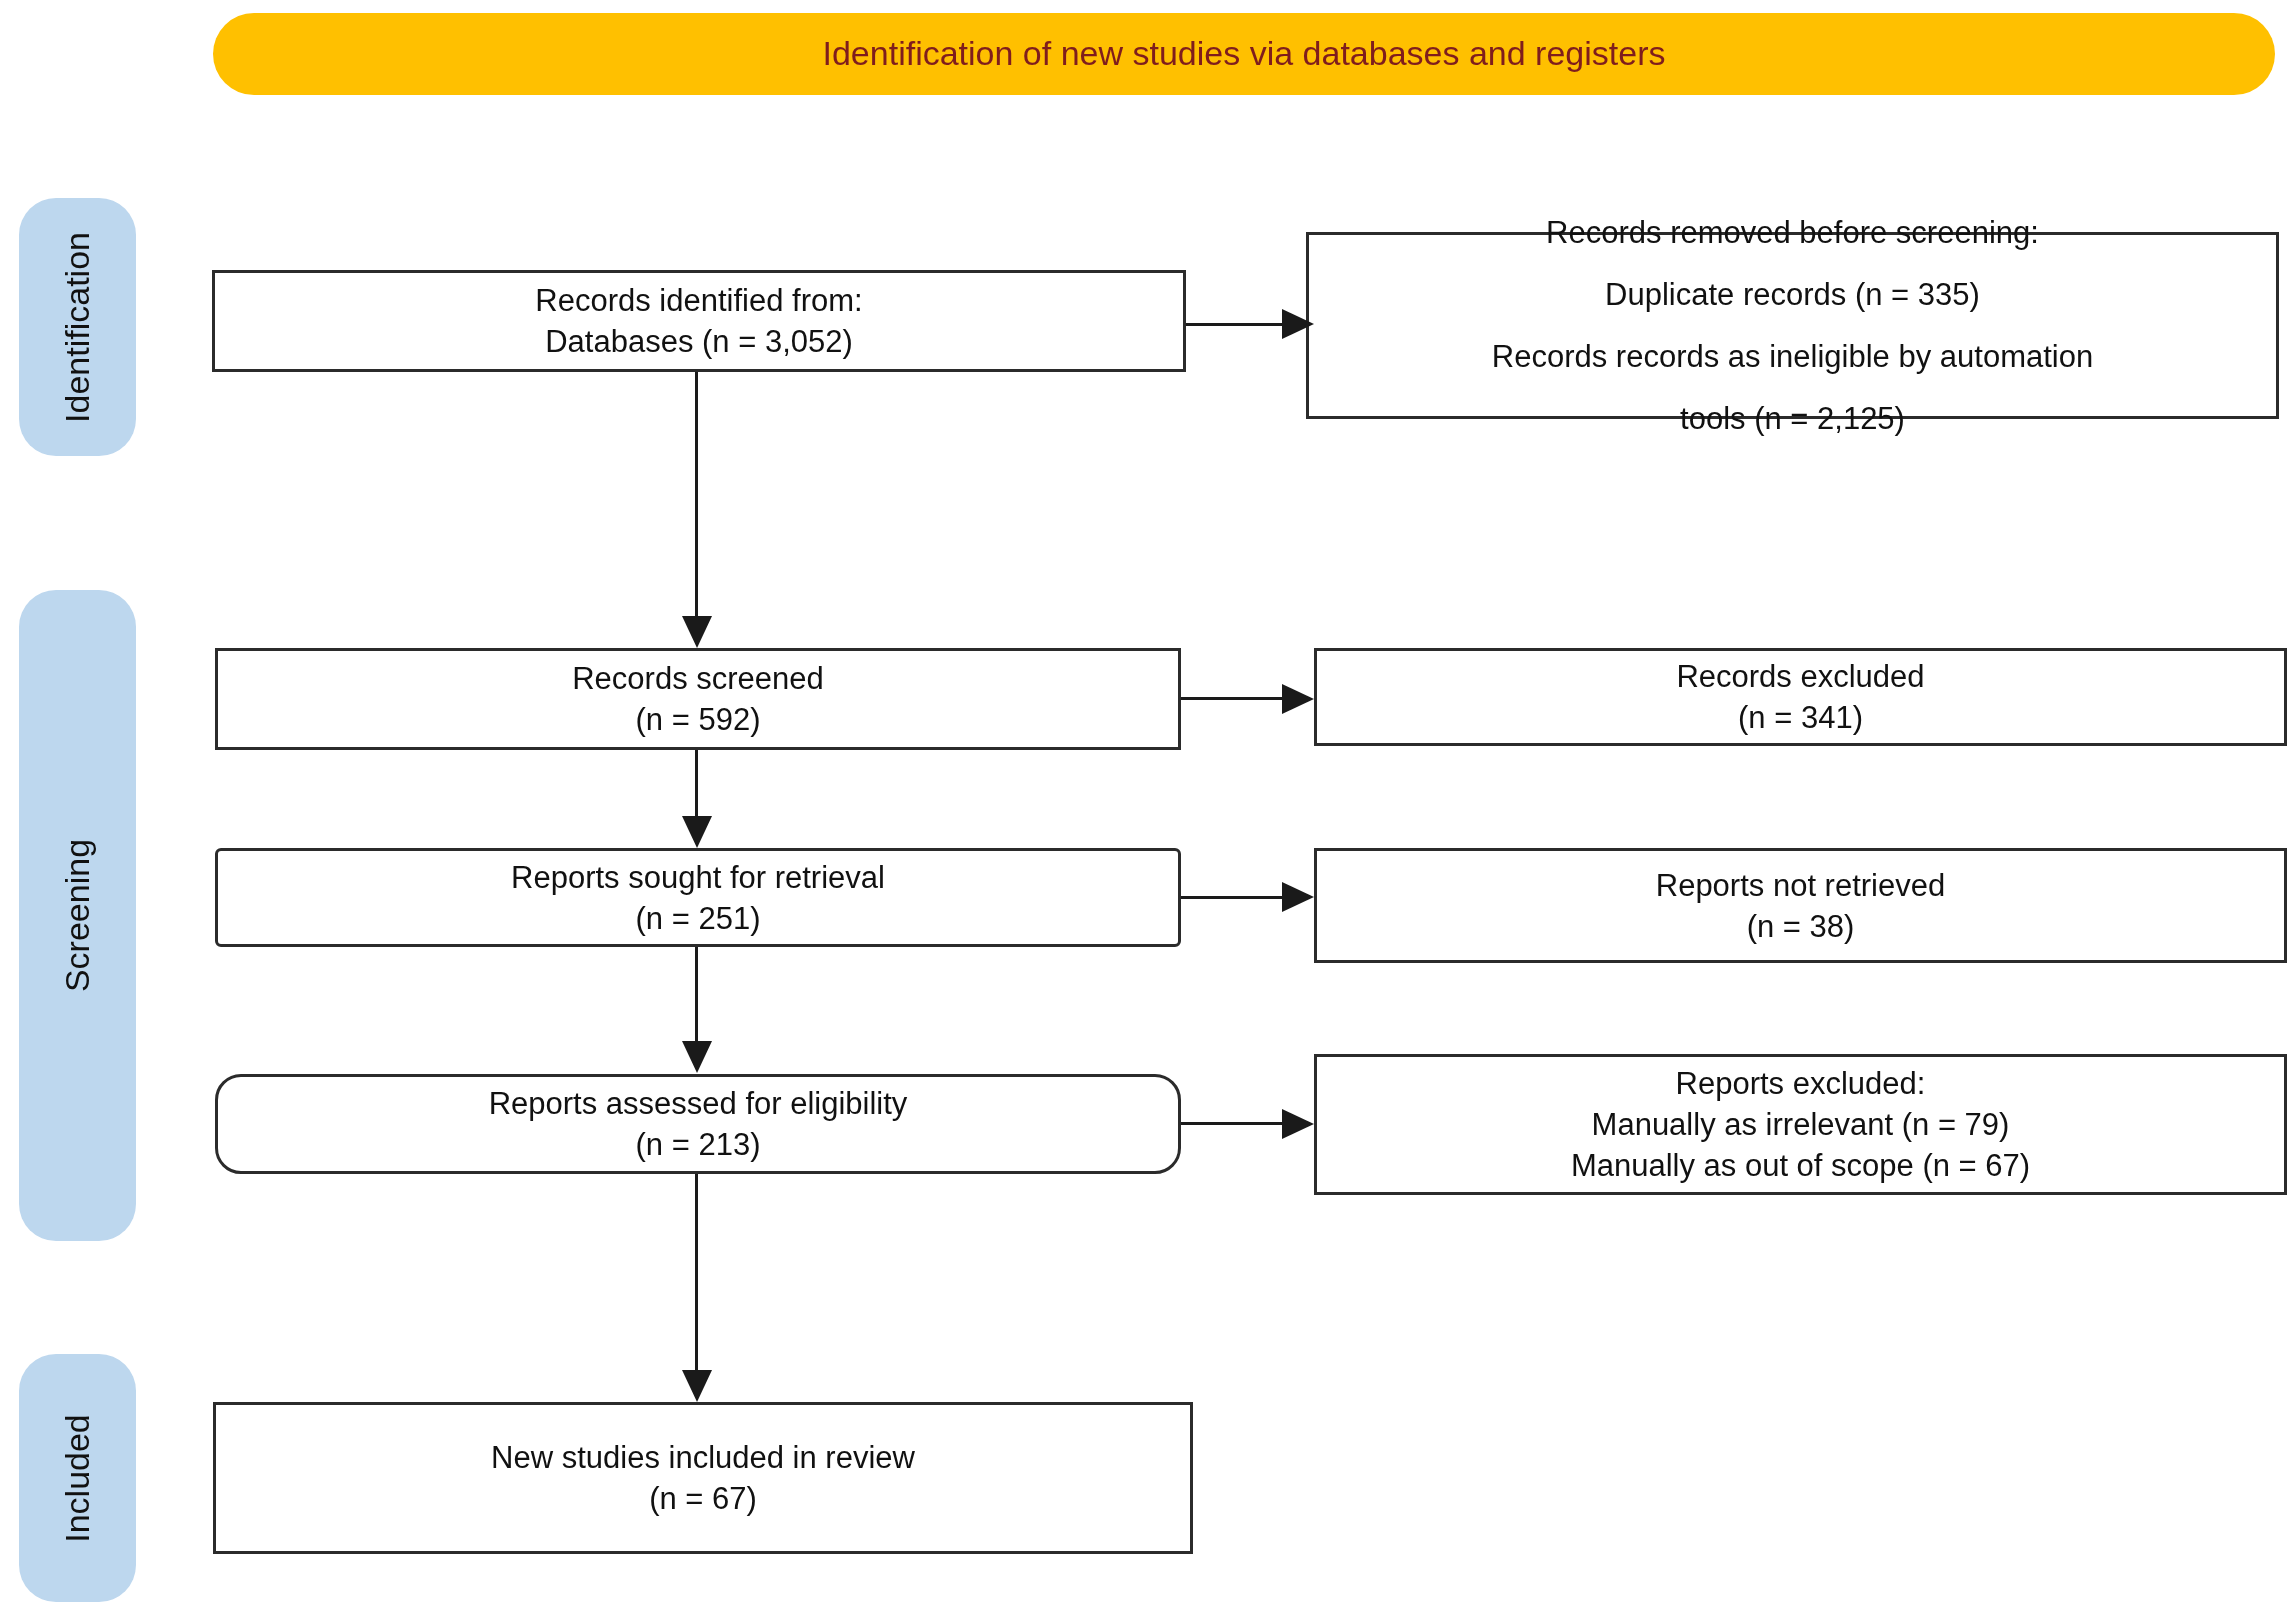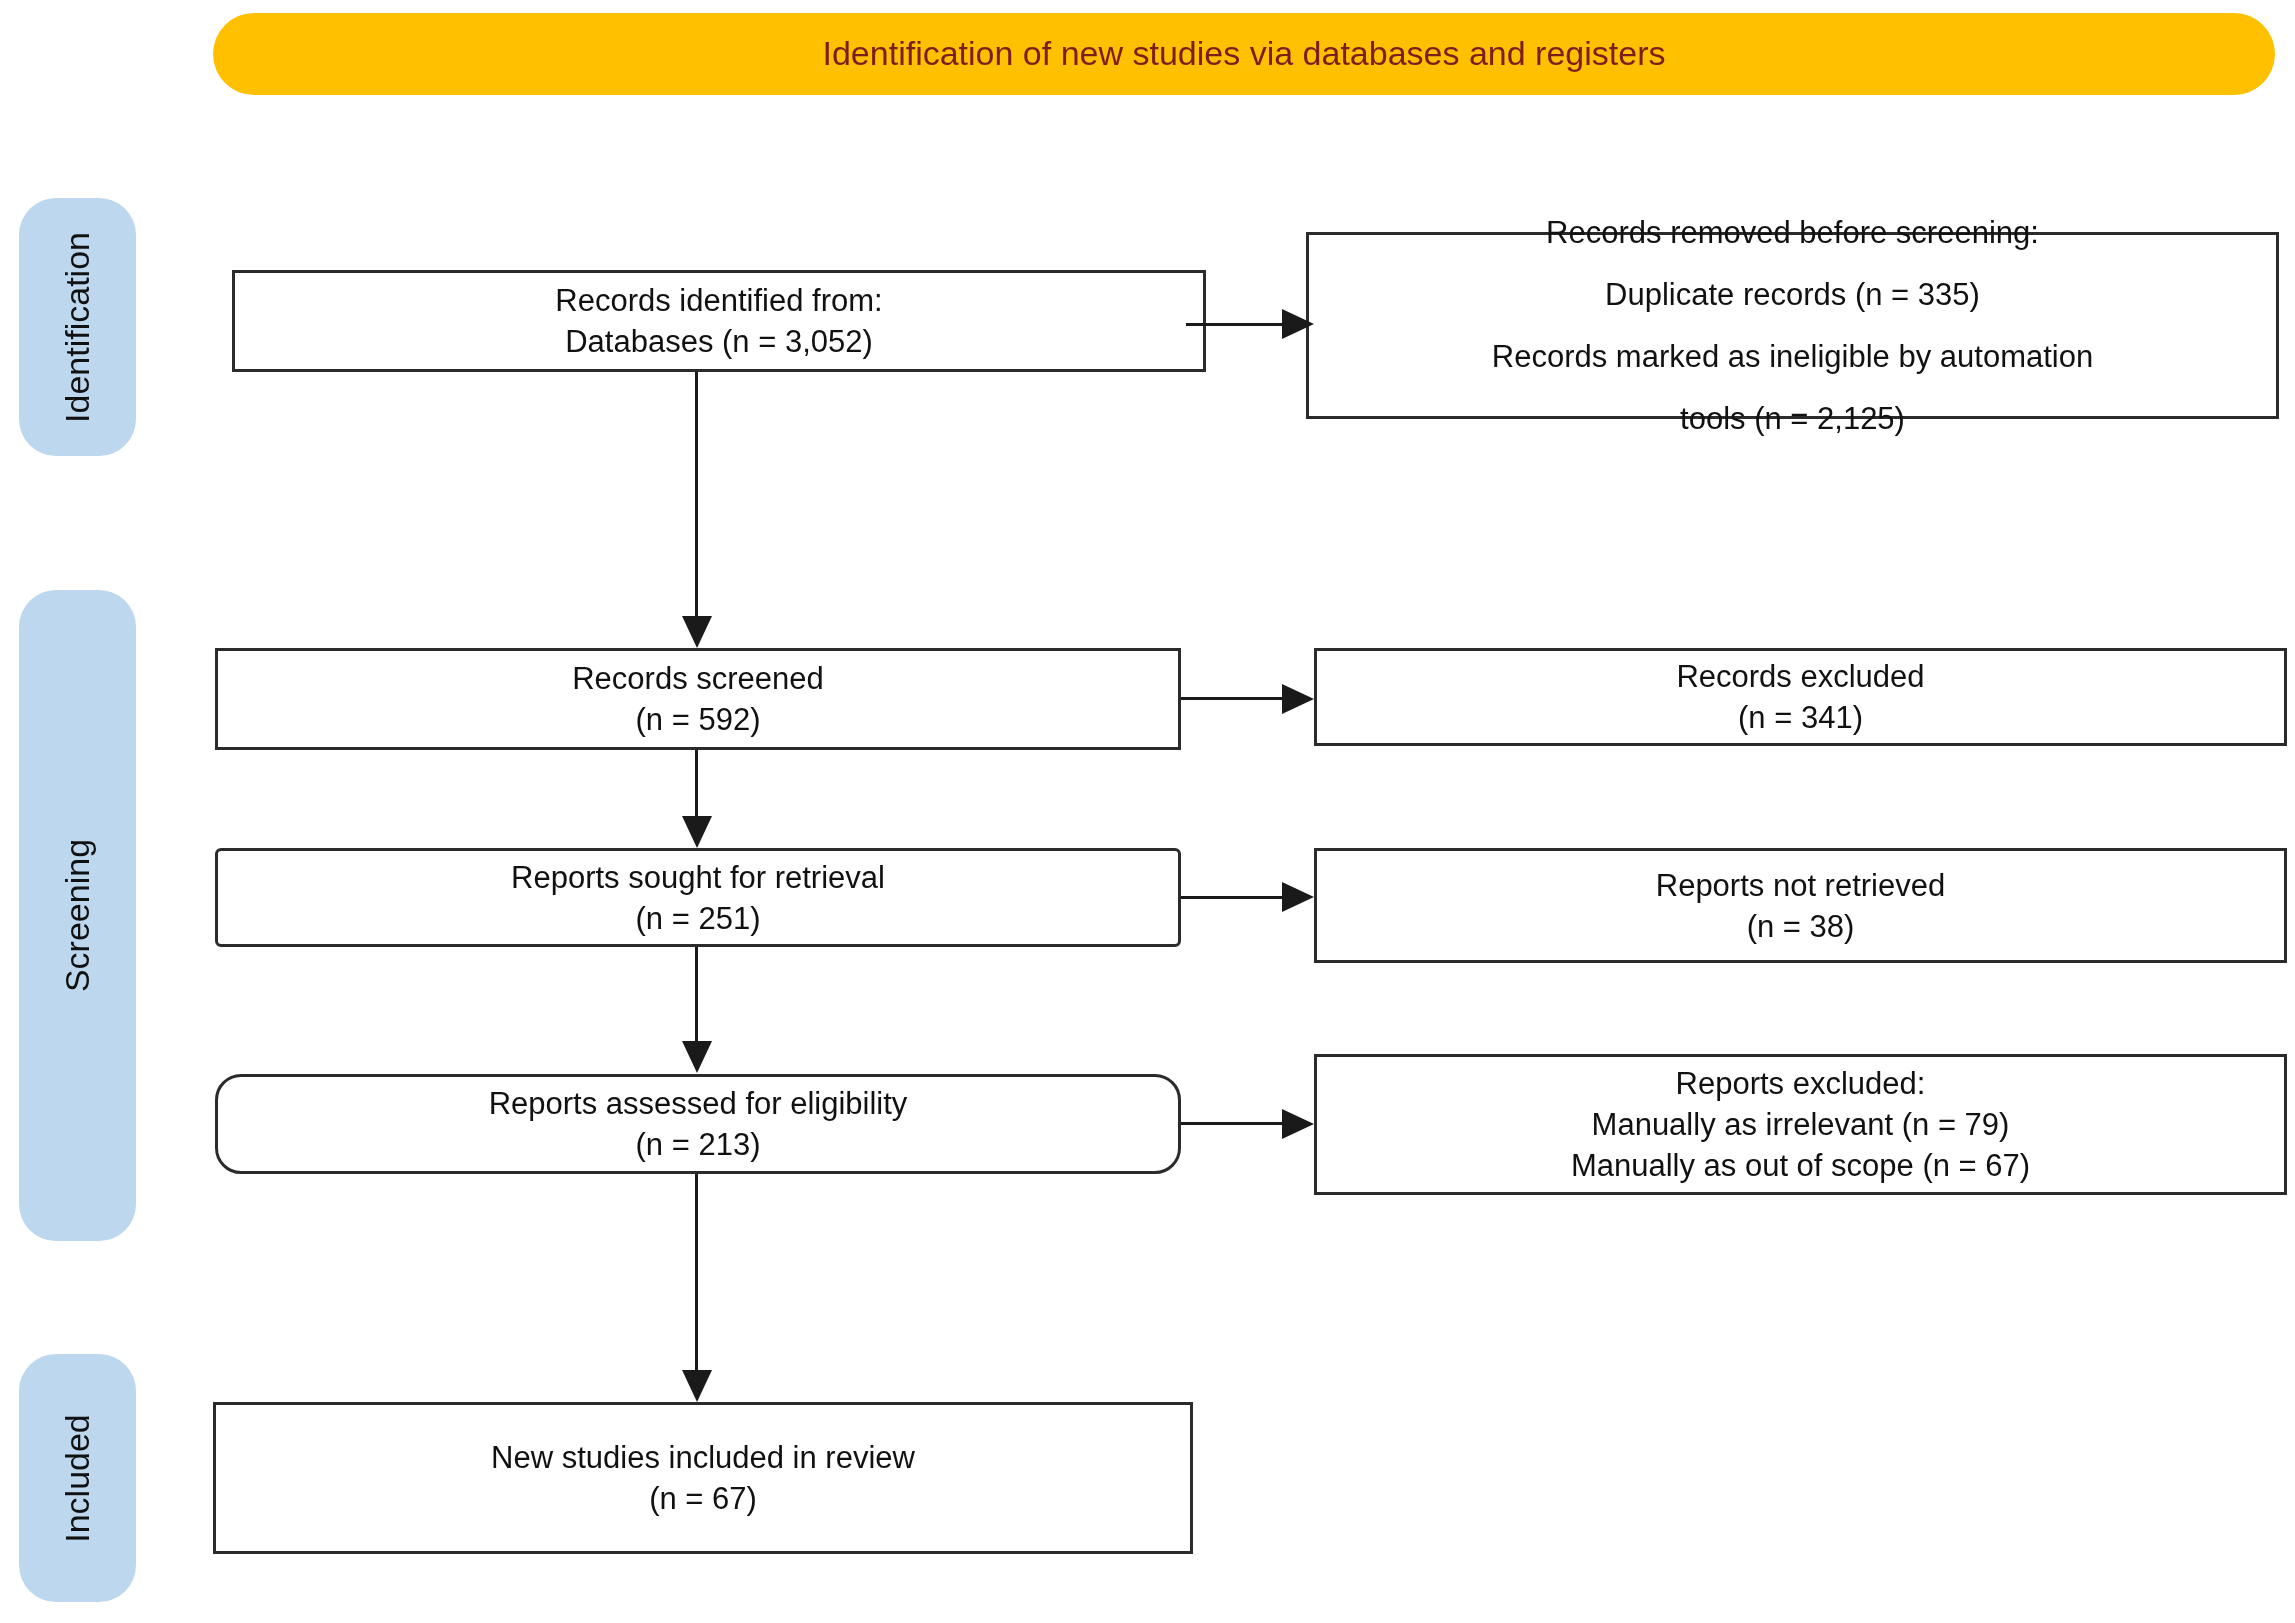--- a/index.html
+++ b/index.html
@@ -62,21 +62,21 @@
     background:#fff;
     border:3.4px solid var(--box-border);
     display:flex; flex-direction:column;
     align-items:center; justify-content:center;
     text-align:center;
     font-size:31px;
     line-height:41px;
     color:#111;
     padding:3.4px 8.5px;
   }
-  .b-records-identified{left:212px;  top:270px;  width:974px; height:102px;margin-left:20px;}
+  .b-records-identified{left:212px;  top:270px;  width:974px; height:102px;}
   .b-records-removed  {left:1306px; top:232px;  width:973px; height:187px;gap:21px;}
   .b-records-screened {left:215px;  top:648px;  width:966px; height:102px;}
   .b-records-excluded {left:1314px; top:648px;  width:973px; height:98px;}
   .b-reports-sought   {left:215px;  top:848px;  width:966px; height:99px;border-radius:6px;}
   .b-reports-not-retrieved{left:1314px; top:848px; width:973px; height:115px;}
   .b-reports-assessed {left:215px;  top:1074px; width:966px; height:100px;border-radius:26px;}
   .b-reports-excluded {left:1314px; top:1054px; width:973px; height:141px;}
   .b-new-studies      {left:213px;  top:1402px; width:980px; height:152px;}
 
   
@@ -115,21 +115,21 @@
     <span>Included</span>
   </div>
 
   <div class="fbox b-records-identified">
       <div>Records identified from:</div>
       <div>Databases (n = 3,052)</div>
     </div>
   <div class="fbox b-records-removed">
       <div>Records removed before screening:</div>
       <div>Duplicate records (n = 335)</div>
-      <div>Records marked as ineligible by automation</div>
+      <div>Records records as ineligible by automation</div>
       <div>tools (n = 2,125)</div>
     </div>
   <div class="fbox b-records-screened">
       <div>Records screened</div>
       <div>(n = 592)</div>
     </div>
   <div class="fbox b-records-excluded">
       <div>Records excluded</div>
       <div>(n = 341)</div>
     </div>

